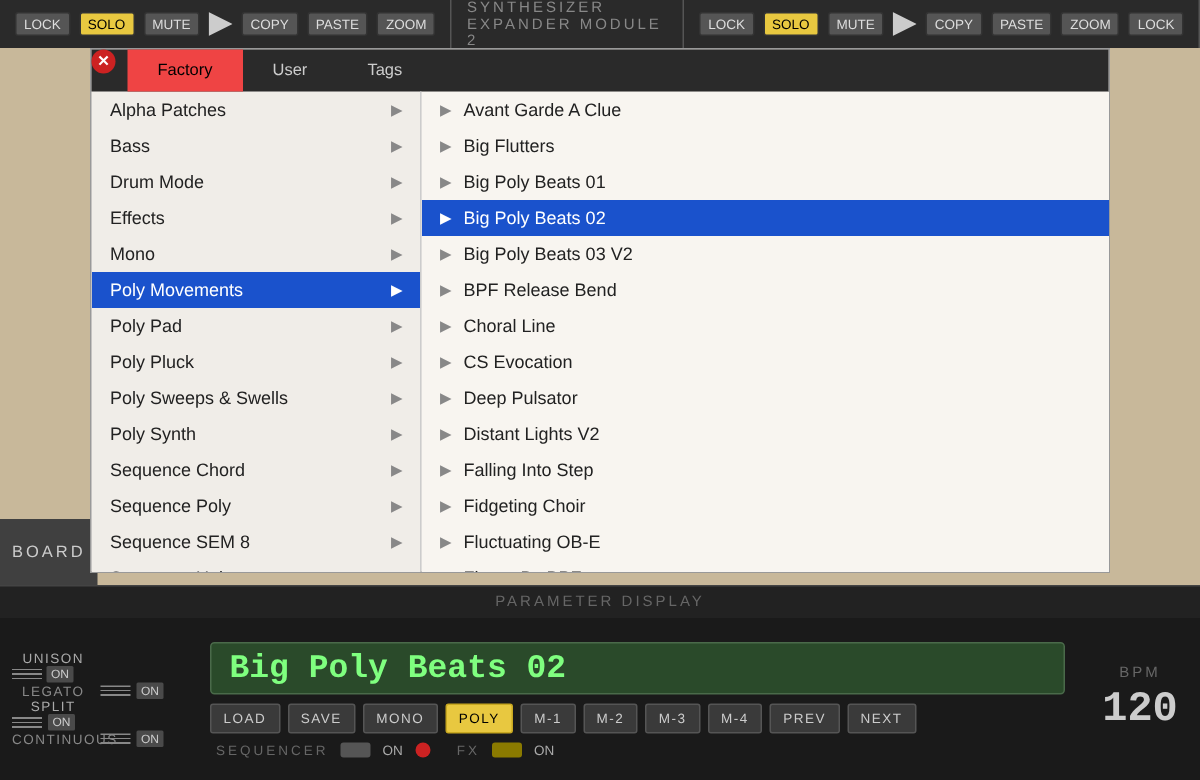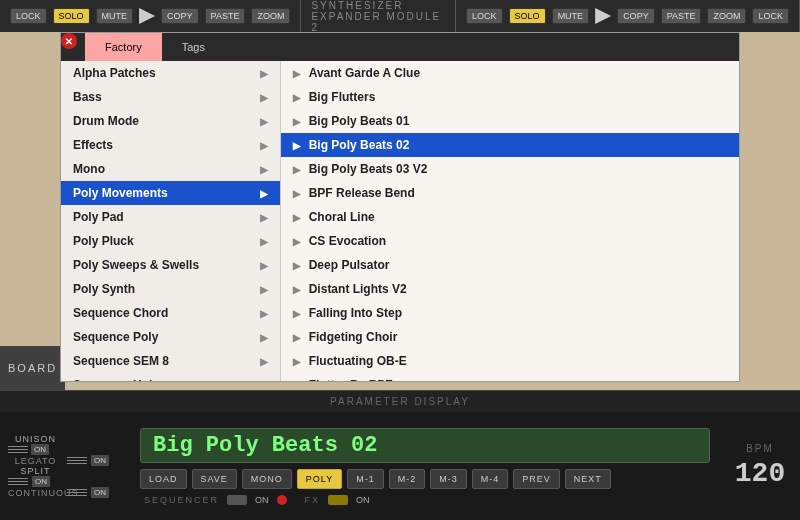--- a/index.html
+++ b/index.html
@@ -292,21 +292,21 @@
     .dropdown-tab {
       padding: 0 20px;
       display: flex;
       align-items: center;
       font-size: 11px;
       cursor: pointer;
       color: #ccc;
     }
 
     .dropdown-tab.active {
-      background: #fca5a5;
+      background: #ef4444;
       color: #000;
     }
 
     .dropdown-tab-close {
       width: 16px;
       height: 16px;
       background: #cc2222;
       border-radius: 50%;
       display: flex;
       align-items: center;
@@ -315,21 +315,20 @@
       font-size: 10px;
       font-weight: bold;
       margin-right: 8px;
       cursor: pointer;
     }
 
     .dropdown-content {
       display: flex;
       flex: 1;
       max-height: 320px;
-      font-weight: bold;
     }
 
     .category-list {
       width: 220px;
       background: #f0ede8;
       border-right: 1px solid #ccc;
       overflow-y: auto;
     }
 
     .category-item {
@@ -426,20 +425,21 @@
     <span class="top-bar-btn">ZOOM</span>
     <span class="top-bar-btn">LOCK</span>
   </div>
 </div>
 
 <div class="dropdown-overlay">
 
   <div class="dropdown-tabs">
     <div class="dropdown-tab-close">✕</div>
     <div class="dropdown-tab active">Factory</div>
+    <div class="dropdown-tab">User</div>
     <div class="dropdown-tab">Tags</div>
   </div>
 
   <div class="dropdown-content">
 
     <div class="category-list">
       <div class="category-item">
         <span>Alpha Patches</span>
         <span class="category-arrow">▶</span>
       </div>

